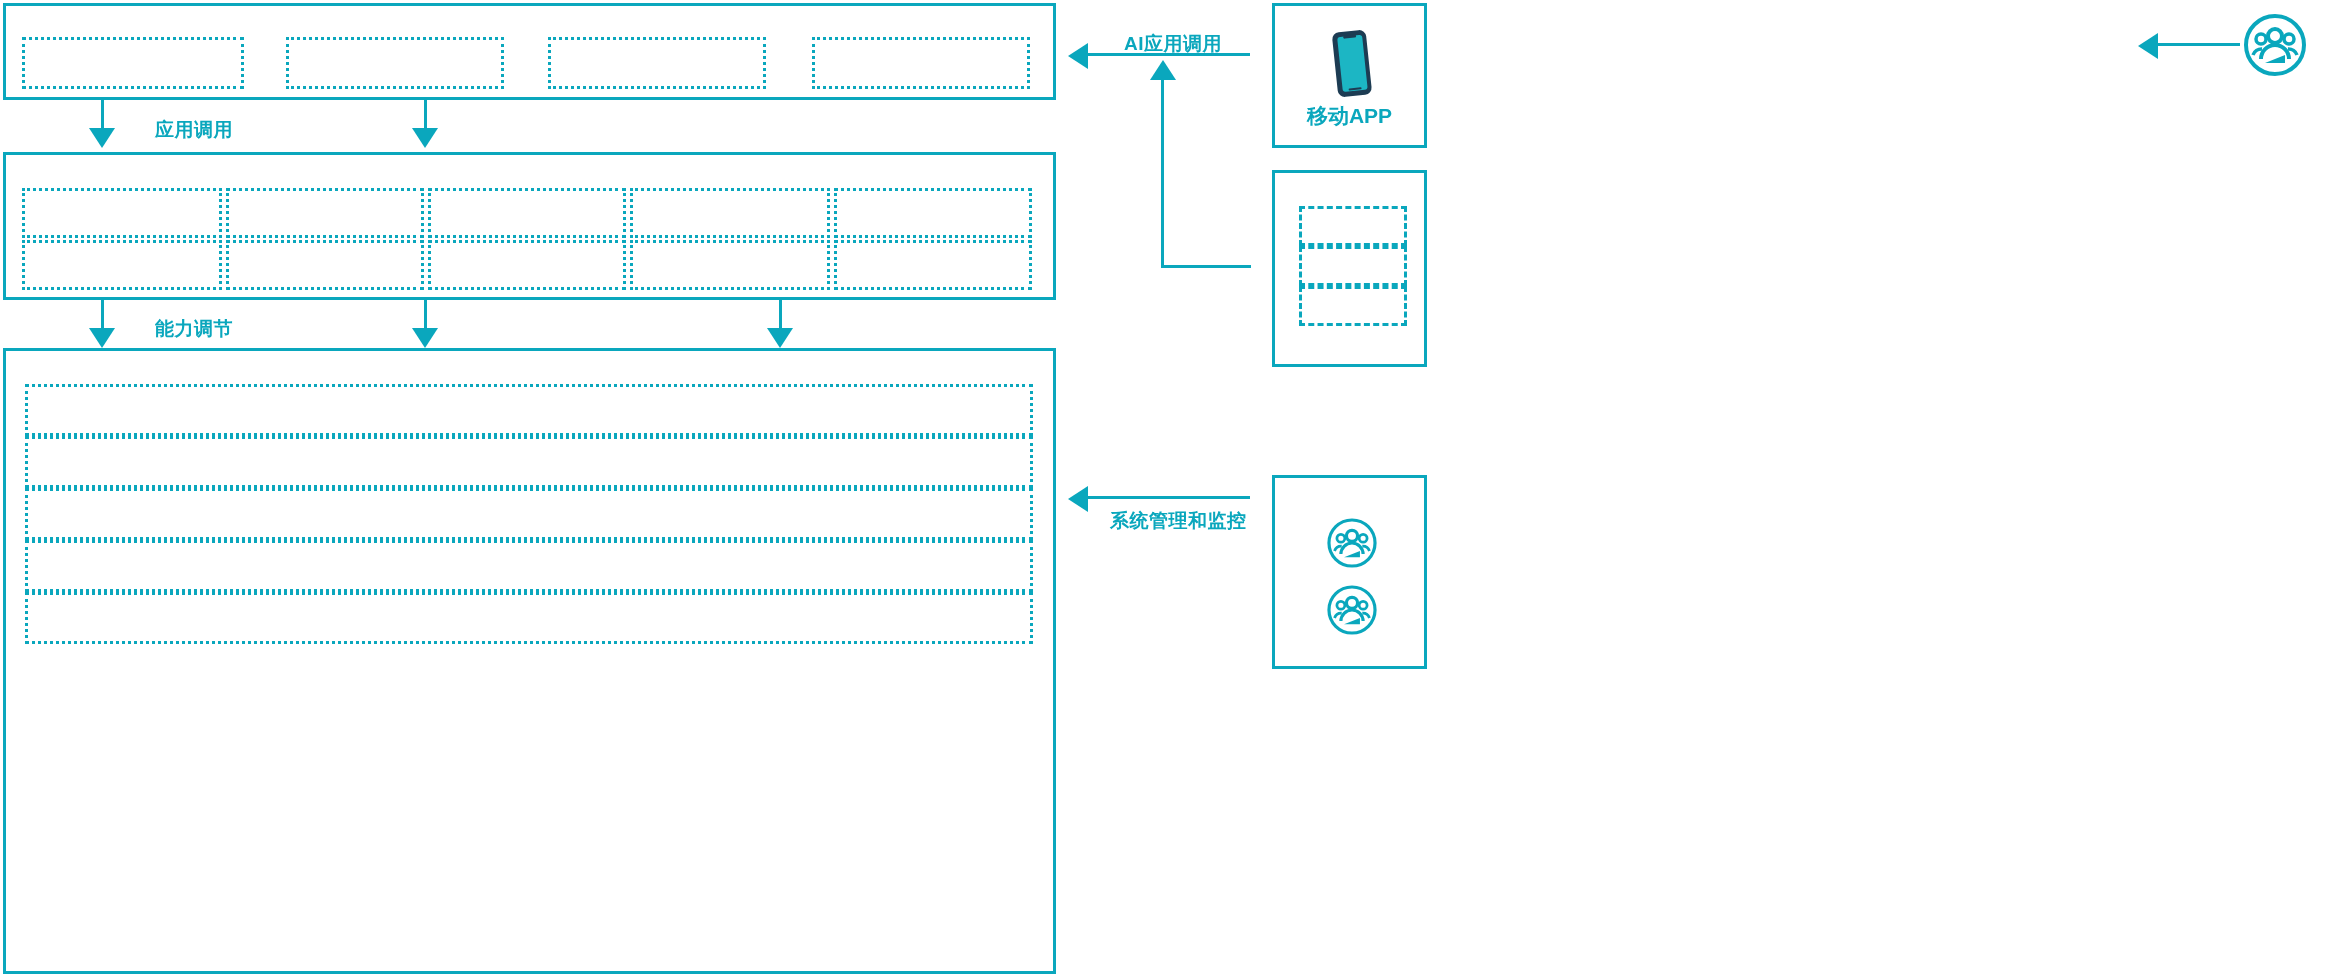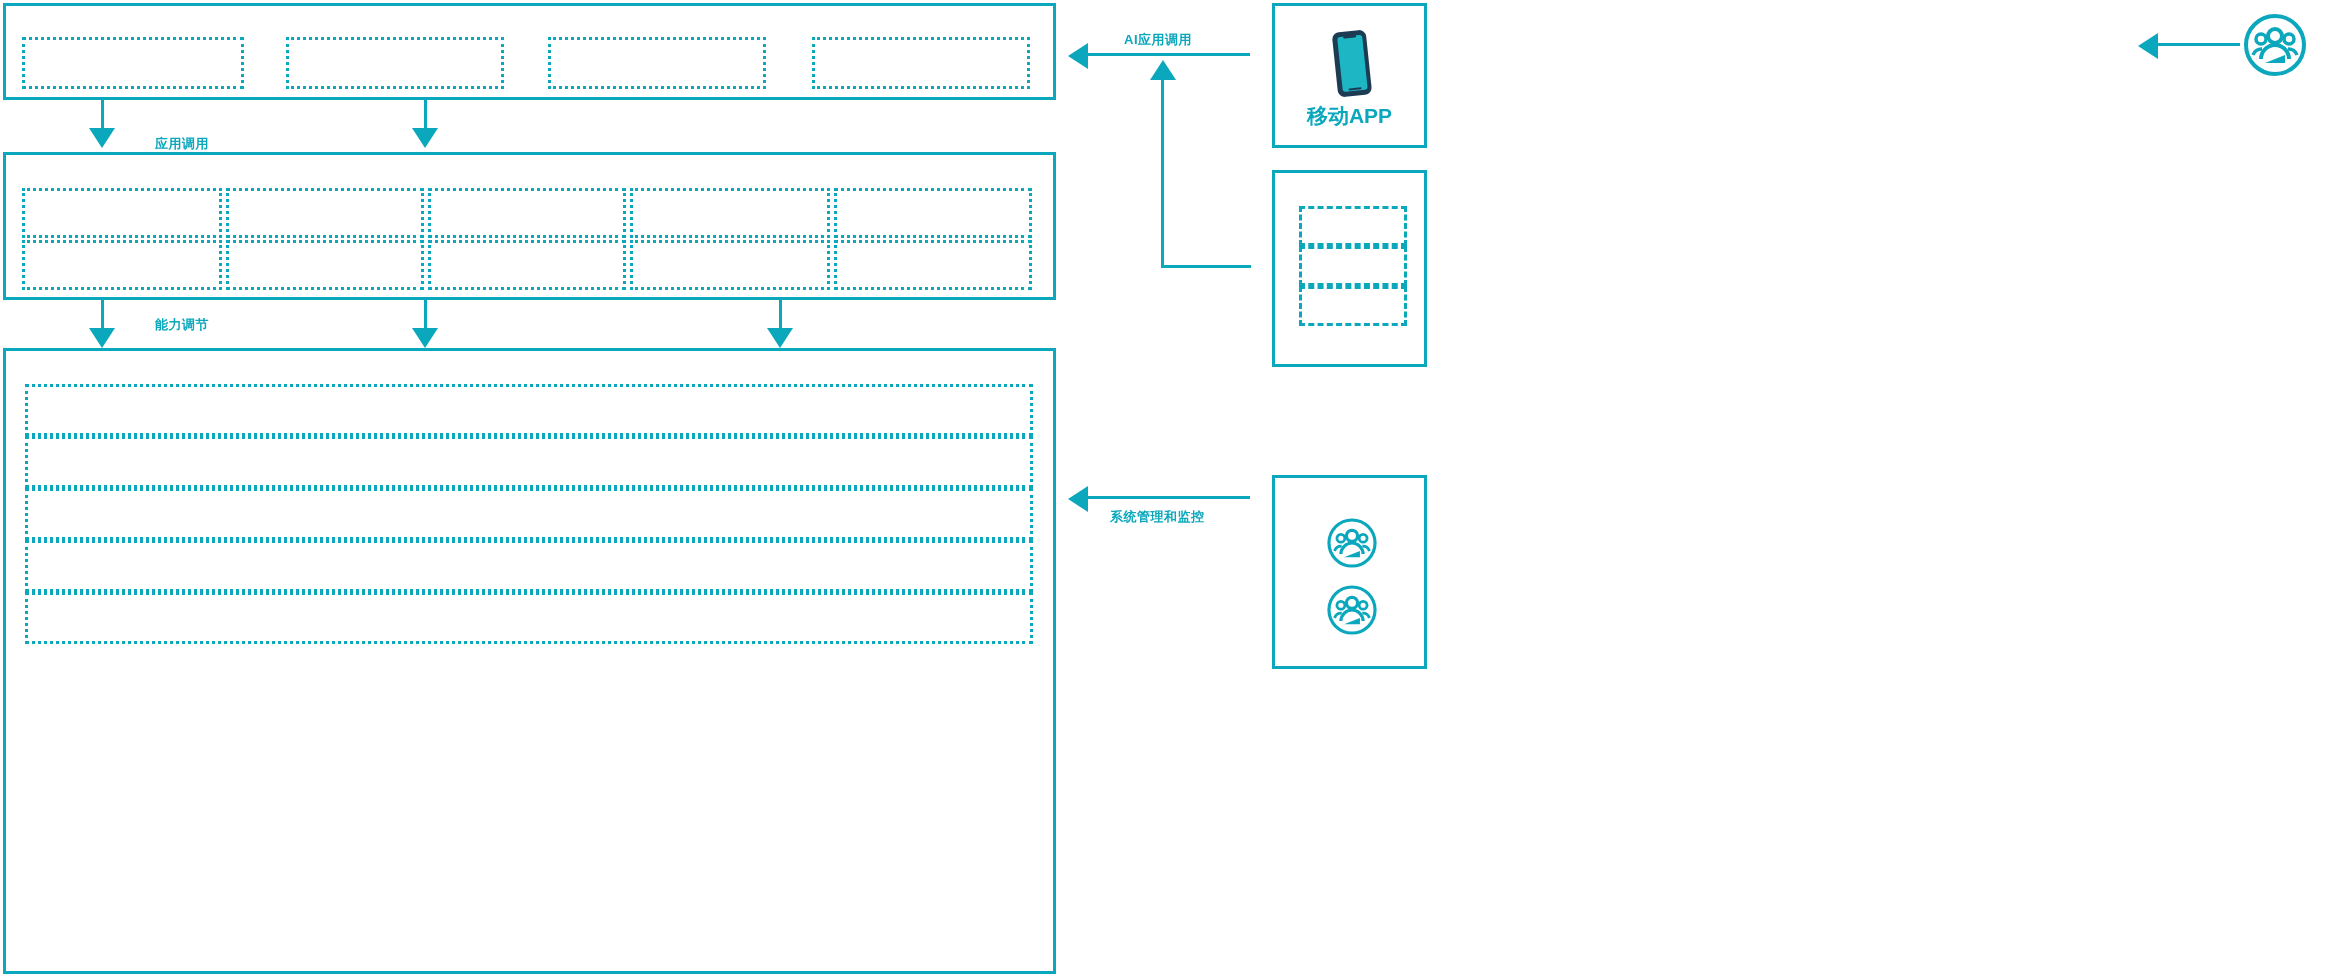--- a/index.html
+++ b/index.html
@@ -71,21 +71,21 @@
     height: 0;
     border-top: 13px solid transparent;
     border-bottom: 13px solid transparent;
     border-right: 20px solid #0aa7bd;
   }
 
   
   .edge-label {
     position: absolute;
     color: #0aa7bd;
-    font-size: 13px;
+    font-size: 19px;
     font-weight: bold;
     white-space: nowrap;
     letter-spacing: .5px;
   }
   .node-label {
     position: absolute;
     color: #0aa7bd;
     font-size: 21px;
     font-weight: bold;
     white-space: nowrap;
@@ -118,21 +118,21 @@
   <div class="dbox" style="left:812px; top:37px; width:218px; height:52px;">
     
   </div>
 
   <div class="vline" style="left:101px; top:100px; height:42px;"></div>
   <div class="arrow-down" style="left:89px; top:128px;"></div>
 
   <div class="vline" style="left:424px; top:100px; height:42px;"></div>
   <div class="arrow-down" style="left:412px; top:128px;"></div>
 
-  <div class="edge-label" style="left:155px; top:117px;margin-top:18px;">应用调用</div>
+  <div class="edge-label" style="left:155px; top:117px;">应用调用</div>
 
   <div class="panel" style="left:3px; top:152px; width:1053px; height:148px;"></div>
 
   <div class="dbox" style="left:22px; top:188px; width:200px; height:50px;"></div>
   <div class="dbox" style="left:226px; top:188px; width:198px; height:50px;"></div>
   <div class="dbox" style="left:428px; top:188px; width:198px; height:50px;"></div>
   <div class="dbox" style="left:630px; top:188px; width:200px; height:50px;"></div>
   <div class="dbox" style="left:834px; top:188px; width:198px; height:50px;"></div>
 
   <div class="dbox" style="left:22px; top:240px; width:200px; height:50px;"></div>

